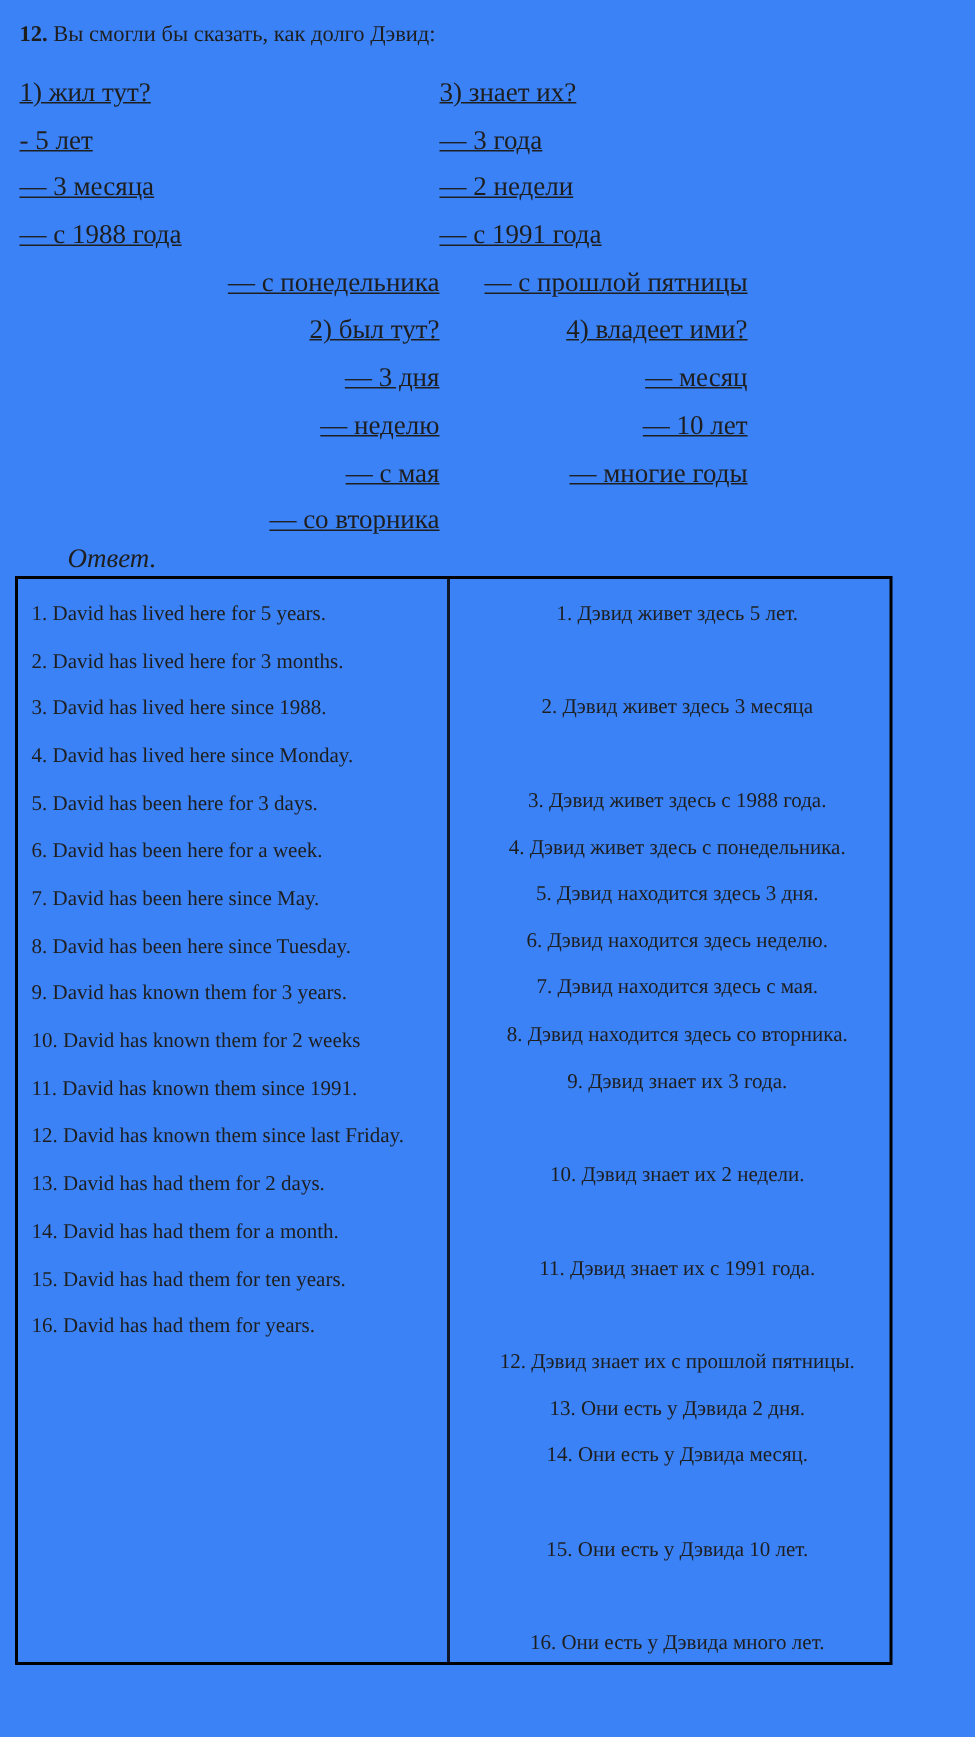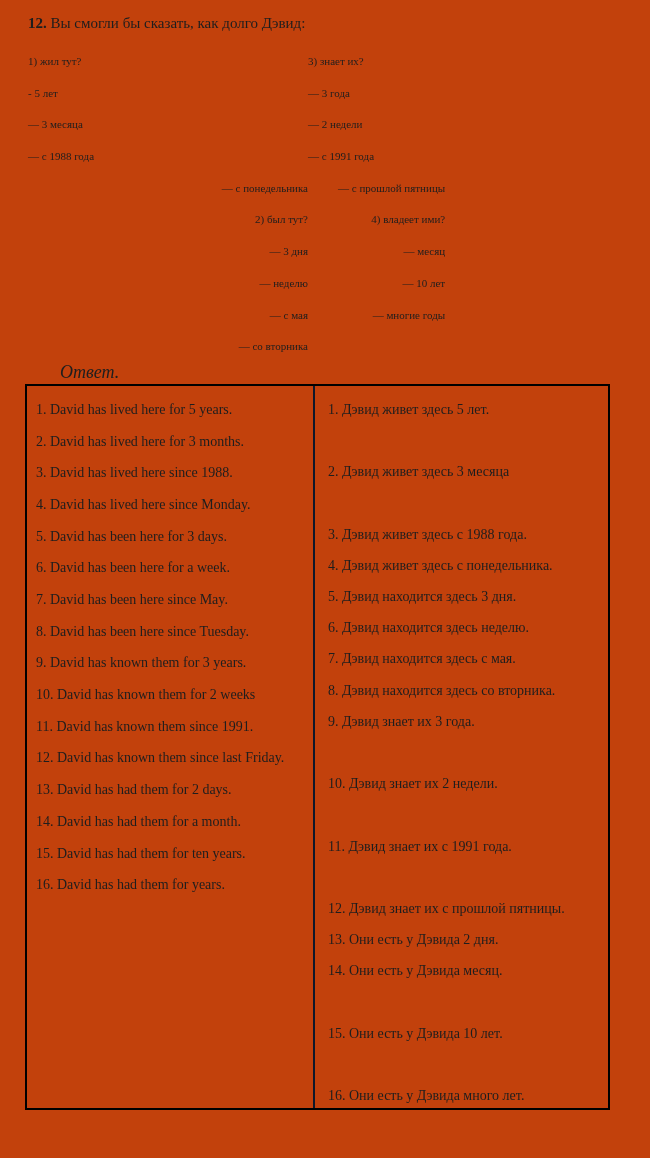--- a/index.html
+++ b/index.html
@@ -1,47 +1,47 @@
 <!DOCTYPE html>
 <html><head>
 <meta charset="utf-8">
 <style>
   html,body{margin:0;padding:0;background:#e8e8e8;}
   .page{
     position:relative;
     width:650px;height:1158px;
-    background:#c2410c;
+    background:#3b82f6;
     color:#1e1e1e;
     font-family:"Liberation Serif","DejaVu Serif",serif;
     box-sizing:border-box;
-    padding:14px 0 0 28px;
+    padding:14px 0 0 13px;
     margin:0 auto;
     overflow:hidden;
   }
   .title{font-size:15px;height:32px;line-height:18px;white-space:nowrap;}
   .title .num{font-weight:bold;}
   .prompts{display:flex;}
   .pcol{width:280px;display:flex;flex-direction:column;}
   .pcol.right{width:auto;}
-  .pline{height:31.7px;line-height:31.7px;font-size:11px;white-space:nowrap;}
+  .pline{height:31.7px;line-height:31.7px;font-size:18px;white-space:nowrap;text-decoration:underline;}
   .pline.indent{padding-left:30px;text-align:right;}
   .answer-label{
     font-style:italic;font-size:18px;
     height:21px;line-height:18px;padding-left:32px;
   }
   .ans-table{
     margin-left:-3px;
     width:585px;height:726px;
     border:2px solid #000;
     display:flex;
     box-sizing:border-box;
   }
   .col{box-sizing:border-box;overflow:hidden;}
   .col-en{width:288px;border-right:2px solid #0f172a;padding:8px 3px 0 9px;}
-  .col-ru{flex:1;padding:8px 3px 0 13px;}
+  .col-ru{flex:1;padding:8px 3px 0 13px;text-align:center;}
   .aline{font-size:14px;line-height:31.7px;height:31.7px;white-space:nowrap;}
   .col-ru .aline{line-height:31.2px;height:31.2px;}
   .col-ru .aline.gap-before{margin-top:31.2px;}
 </style>
 </head>
 <body>
 
 <div class="page">
 
   <div class="title"><span class="num">12.</span> <span>Вы смогли бы сказать, как долго Дэвид:</span></div>

